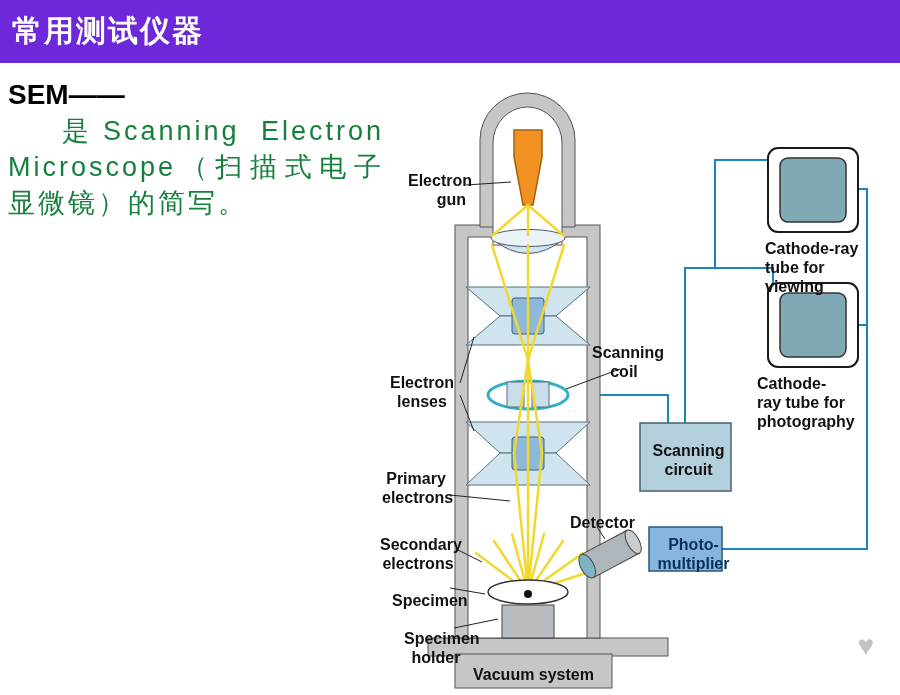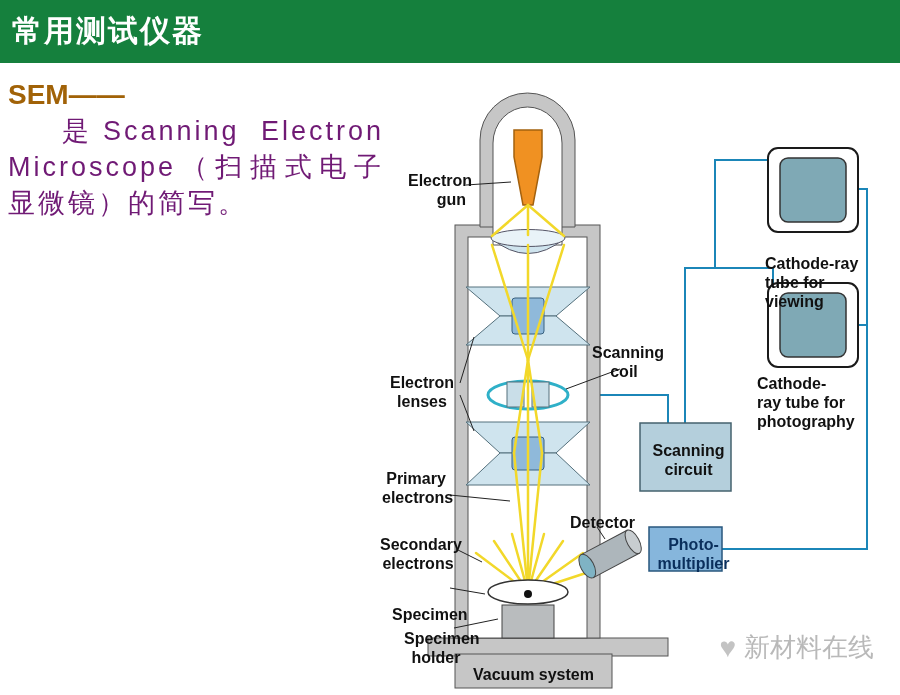--- a/index.html
+++ b/index.html
@@ -3,33 +3,33 @@
 <meta charset="utf-8">
 <style>
   * { margin:0; padding:0; box-sizing:border-box; }
   body { background:#888; font-family:"Liberation Sans","DejaVu Sans",sans-serif; }
   .slide {
     position:relative; width:900px; height:695px;
     background:#ffffff; overflow:hidden; margin:0 auto;
   }
   .banner {
     position:absolute; left:0; top:0; width:900px; height:63px;
-    background:#15803d; display:flex; align-items:center; padding-left:12px;
+    background:#6d28d9; display:flex; align-items:center; padding-left:12px;
   }
   .banner-title {
     color:#ffffff; font-size:30px; font-weight:bold; letter-spacing:2px;
   }
   .intro {
     position:absolute; left:8px; top:80px; width:376px;
   }
   .sem-heading {
-    color:#a16207; font-size:28px; font-weight:bold; line-height:1.1;
+    color:#000000; font-size:28px; font-weight:bold; line-height:1.1;
   }
   .para {
-    color:#701a75; font-size:27px; line-height:36px; letter-spacing:3px;
+    color:#15803d; font-size:27px; line-height:36px; letter-spacing:3px;
     text-align:justify; text-indent:2em; margin-top:2px;
   }
   .para.second { margin-top:34px; }
   .diagram {
     position:absolute; left:380px; top:85px; width:520px; height:610px;
   }
   .diagram svg { position:absolute; left:0; top:0; }
   .lbl {
     position:absolute; font-weight:bold; font-size:16px; line-height:1.2;
     color:#111111;
@@ -159,28 +159,27 @@
         <line x1="74" y1="543" x2="118" y2="534"></line>
         <line x1="217" y1="442" x2="225" y2="454"></line>
       </g>
     </svg>
 
     <div class="lbl right" style="left:28px; top:86px; width:58px;">Electron gun</div>
     <div class="lbl center" style="left:4px; top:288px; width:76px;">Electron lenses</div>
     <div class="lbl center" style="left:212px; top:258px; width:64px;">Scanning coil</div>
     <div class="lbl center" style="left:2px; top:384px; width:68px;">Primary electrons</div>
     <div class="lbl center" style="left:0px; top:450px; width:76px;">Secondary electrons</div>
-    <div class="lbl" style="left:12px; top:520px; width:62px;">Specimen</div>
+    <div class="lbl" style="left:12px; top:506px; width:62px;">Specimen</div>
     <div class="lbl center" style="left:24px; top:528px; width:64px;margin-top:16px;">Specimen holder</div>
     <div class="lbl" style="left:190px; top:428px; width:62px;">Detector</div>
     <div class="lbl center" style="left:75px; top:580px; width:157px;">Vacuum system</div>
     <div class="lbl center" style="left:260px; top:356px; width:97px;">Scanning circuit</div>
     <div class="lbl center navy" style="left:269px; top:450px; width:89px;">Photo-multiplier</div>
-    <div class="lbl" style="left:385px; top:154px; width:108px;margin-top:15px;">Cathode-ray tube for viewing</div>
+    <div class="lbl" style="left:385px; top:154px; width:108px;">Cathode-ray tube for viewing</div>
     <div class="lbl" style="left:377px; top:289px; width:88px;">Cathode-ray tube for photography</div>
   </section>
 
   <div class="watermark">
     <span class="heart">♥</span>
-    <span>新材料在线</span>
   </div>
 
 </div>
 
 </body></html>

